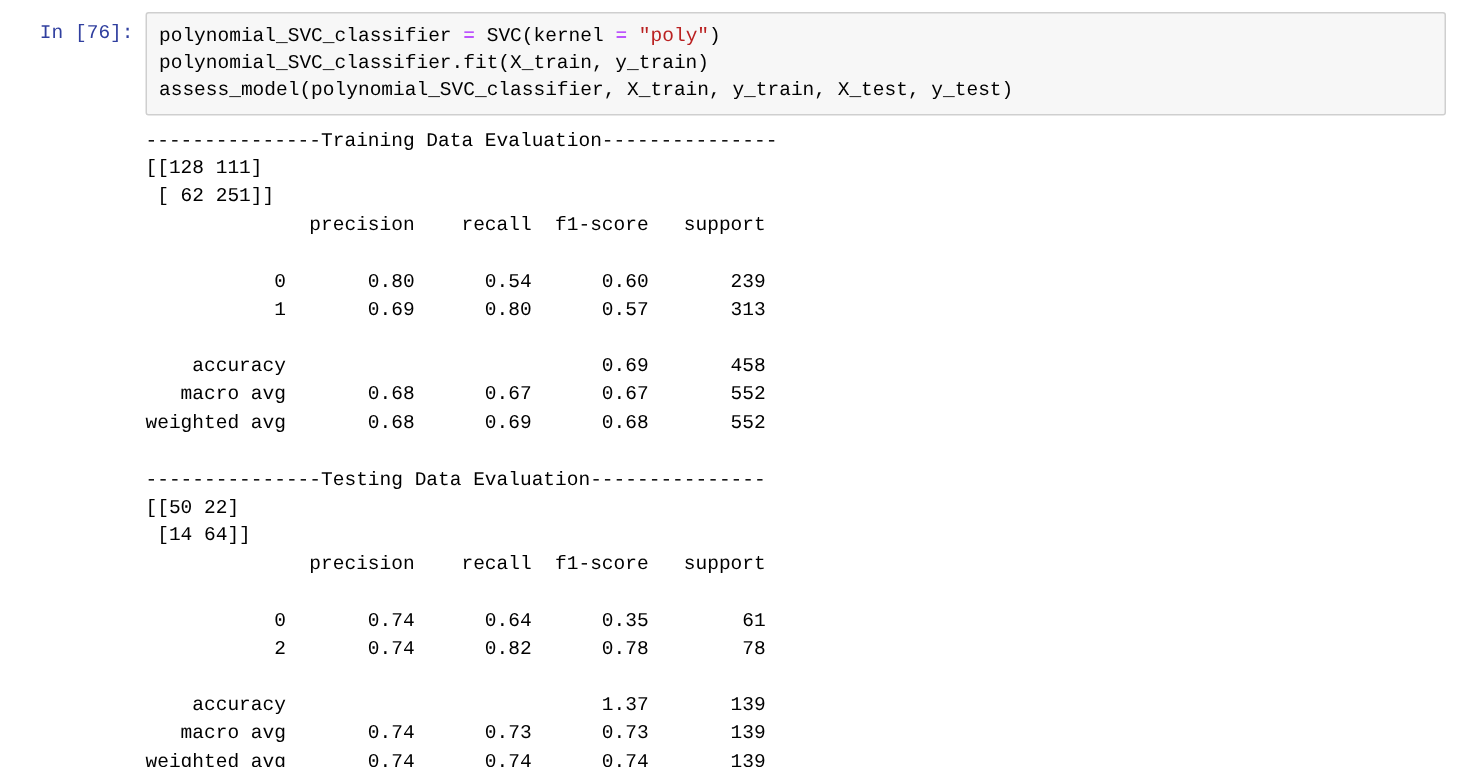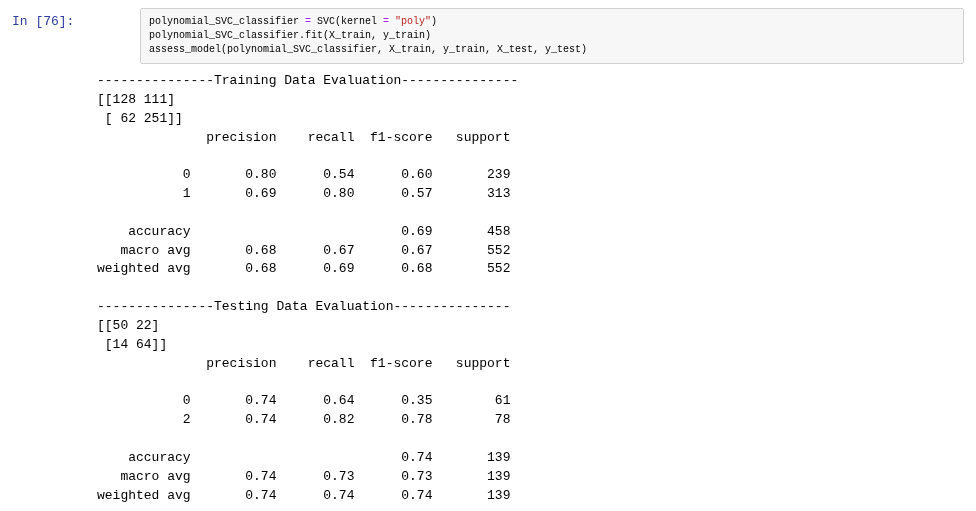--- a/index.html
+++ b/index.html
@@ -9,37 +9,37 @@
       padding: 8px 12px;
       font-size: 14px;
     }
     .cell {
       display: flex;
       align-items: flex-start;
     }
     .prompt {
       flex: 0 0 auto;
       width: 85px;
+      text-align: right;
       padding: 6px 8px 0 0;
       font-family: SFMono-Regular, Menlo, Monaco, Consolas, "Courier New", monospace;
       color: #303F9F;
       font-size: 13px;
     }
     .input-area {
       flex: 1;
       border: 1px solid #cfcfcf;
       border-radius: 2px;
       background: #f7f7f7;
       padding: 6px 8px;
       font-family: SFMono-Regular, Menlo, Monaco, Consolas, "Courier New", monospace;
-      font-size: 10px;
+      font-size: 13px;
       line-height: 1.4;
       white-space: pre;
       overflow-x: auto;
-      margin-left: 43px;
     }
     .code-line { display: block; }
     .tok-n { color: #000; }
     .tok-o { color: #aa22ff; font-weight: normal; }
     .tok-s { color: #ba2121; }
     .tok-p { color: #000; }
     .output-cell {
       display: flex;
       align-items: flex-start;
       margin-top: 6px;
@@ -81,16 +81,16 @@
 <span>weighted avg       0.68      0.69      0.68       552</span>
 <span></span>
 <span>---------------Testing Data Evaluation---------------</span>
 <span>[[50 22]</span>
 <span> [14 64]]</span>
 <span>              precision    recall  f1-score   support</span>
 <span></span>
 <span>           0       0.74      0.64      0.35        61</span>
 <span>           2       0.74      0.82      0.78        78</span>
 <span></span>
-<span>    accuracy                           0.74       139</span>
+<span>    accuracy                           1.37       139</span>
 <span>   macro avg       0.74      0.73      0.73       139</span>
 <span>weighted avg       0.74      0.74      0.74       139</span></div>
 </div>
 
 </body></html>

